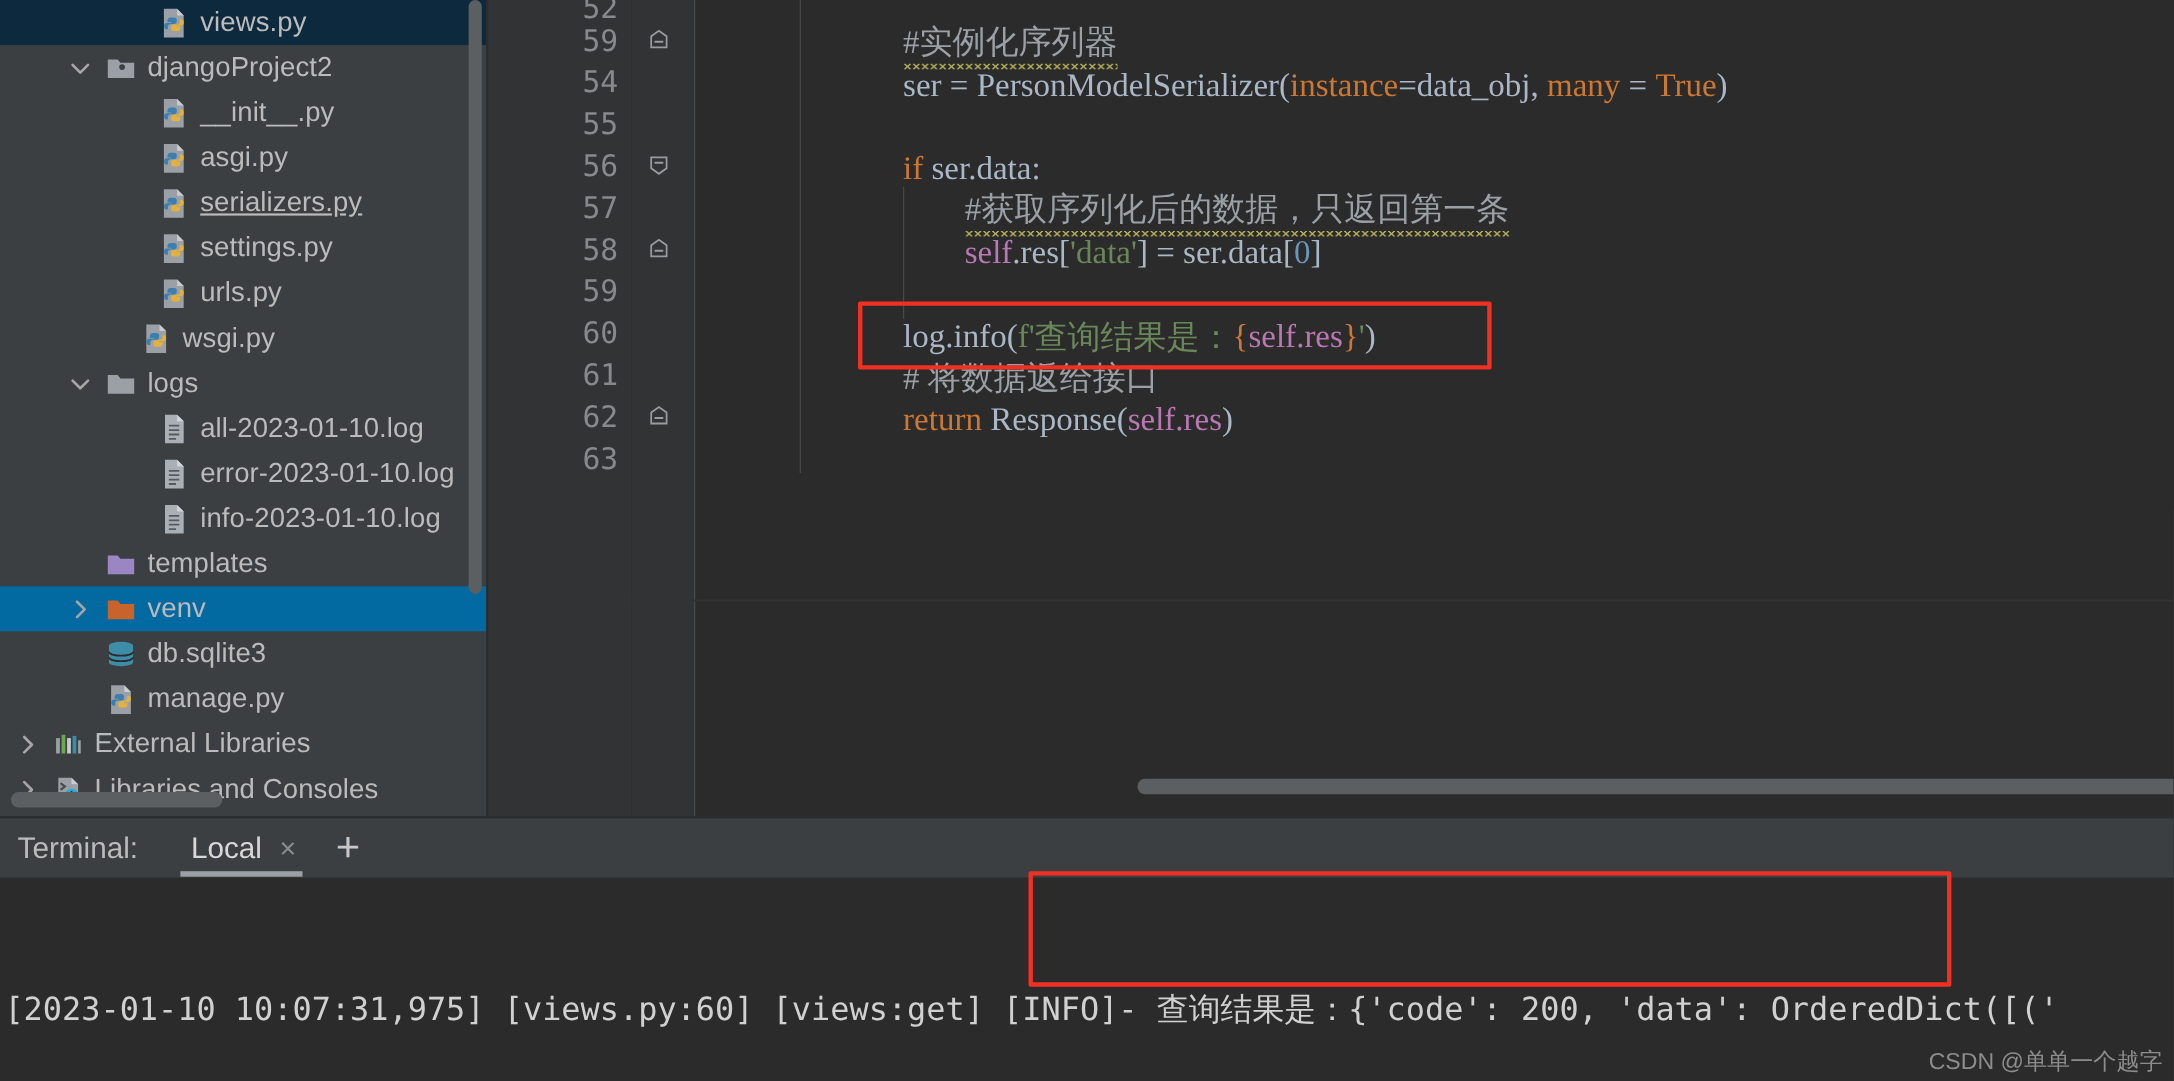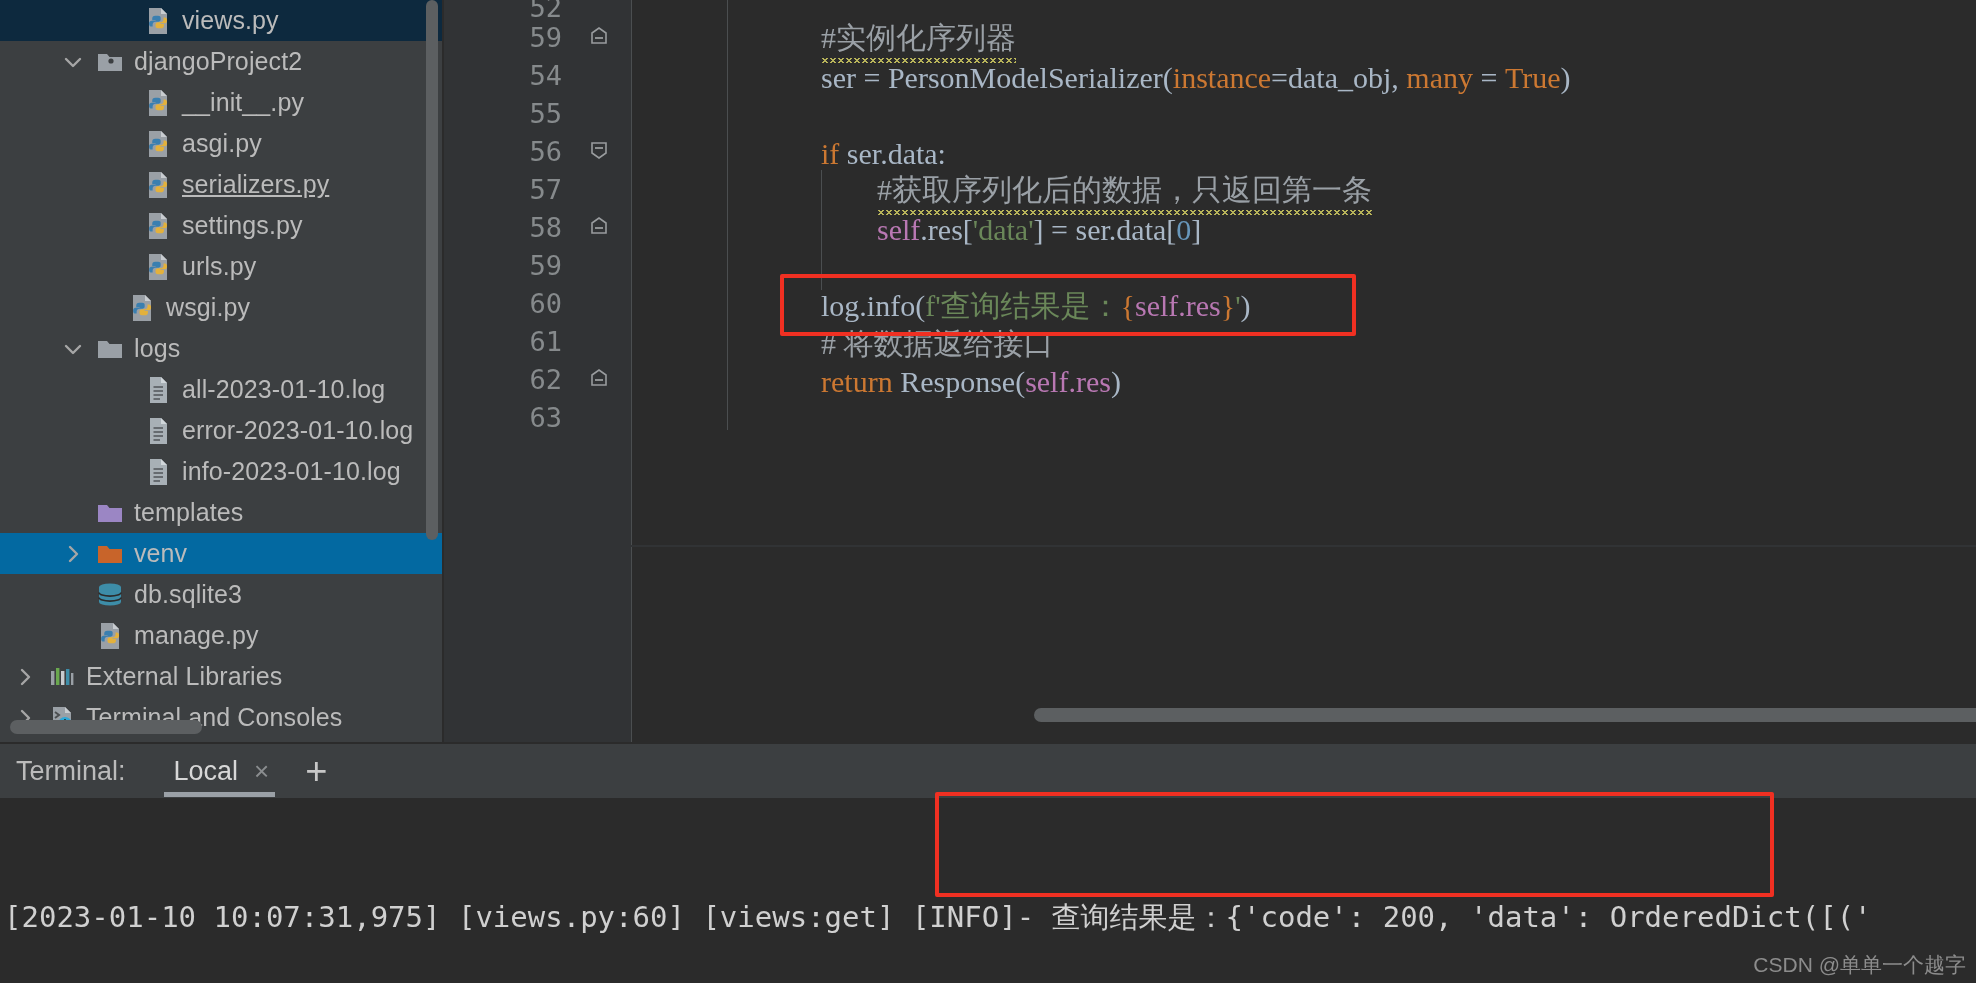--- a/index.html
+++ b/index.html
@@ -413,21 +413,21 @@
         <path d="M6 4h12l6 6v13H6Z" fill="#9aa0a6"></path>
         <path d="M18 4l6 6h-6Z" fill="#c8ccd0"></path>
         <path d="M8 9l4 3-4 3" fill="none" stroke="#4b4e50" stroke-width="2"></path>
         <circle cx="18" cy="21" r="7" fill="#2fa8d8"></circle>
         <g stroke="#1c1c1c" stroke-width="1.8" stroke-linecap="round">
           <line x1="18" y1="21" x2="18" y2="17"></line>
           <line x1="18" y1="21" x2="21" y2="23"></line>
         </g>
       </svg>
             </span>
-            <span class="label">Terminal and Consoles</span>
+            <span class="label">Libraries and Consoles</span>
           </div>
         </div>
 
       <div class="sb-v">
           <i></i>
         </div>
       <div class="sb-h">
           <i></i>
         </div>
     </div>

